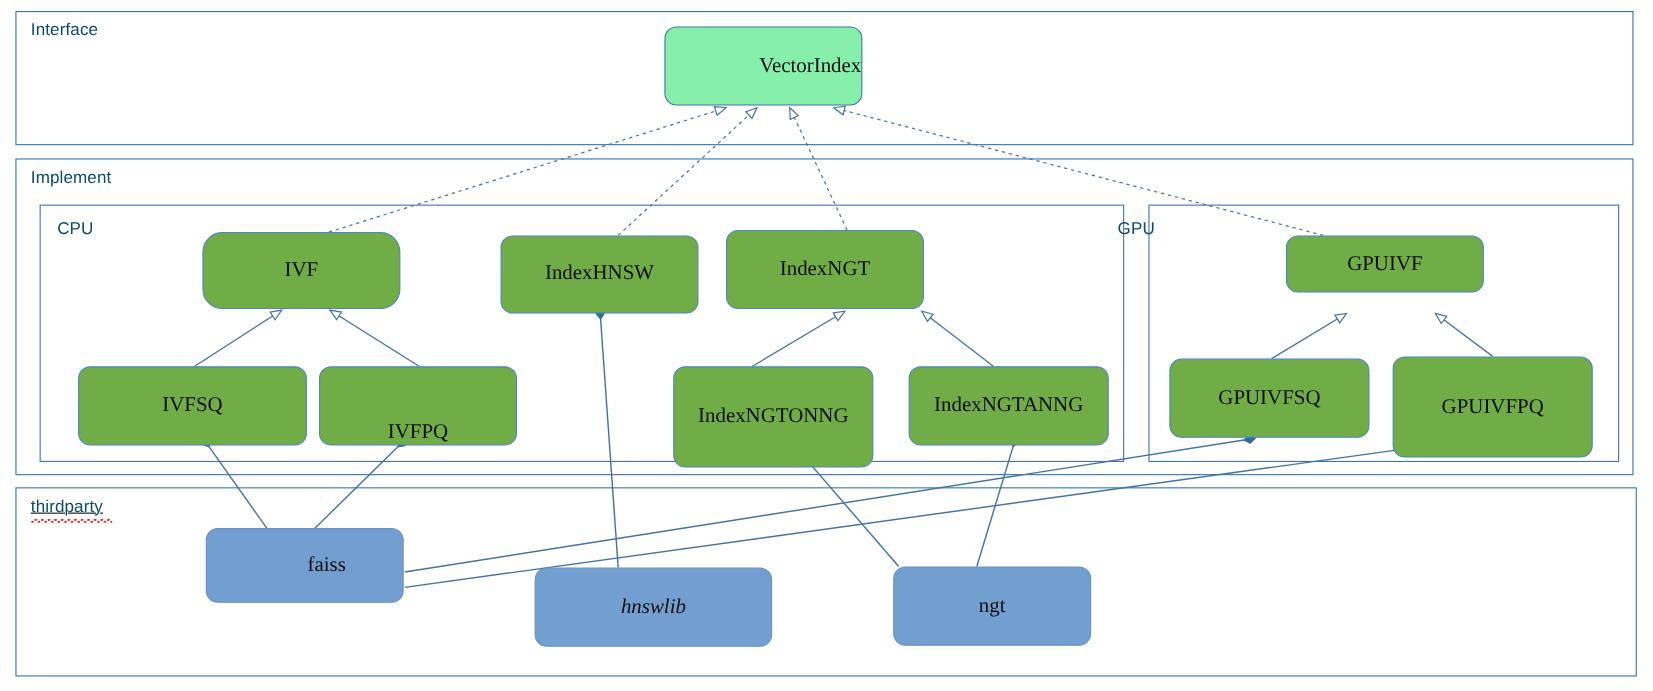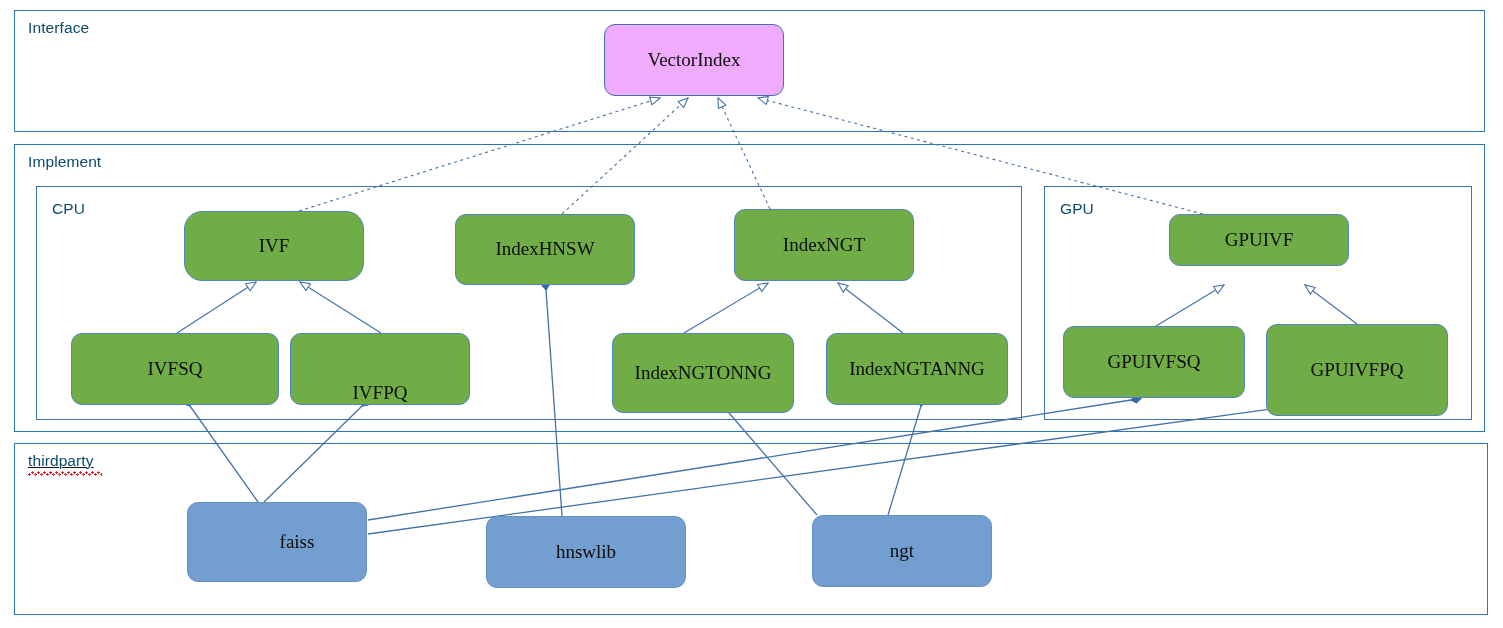--- a/index.html
+++ b/index.html
@@ -48,39 +48,39 @@
     box-sizing:border-box;
     border-radius:11px;
     display:flex;align-items:center;justify-content:center;
     font-family:"Liberation Serif", serif;
     font-size:19px;
     color:#0c0c0c;
     text-align:center;
     line-height:1.1;
     white-space:nowrap;
   }
-  .node.iface{ background:#f0abfc; border:1.3px solid #4472A8; }
+  .node.iface{ background:#86efac; border:1.3px solid #4472A8;justify-content:flex-end; }
   .node.impl { background:#70AD47; border:1.3px solid #4F86C0; }
   .node.third{ background:#729FCF; border:1.3px solid #6591C4; }
 
   svg.edges{position:absolute;left:0;top:0;width:1503px;height:628px;pointer-events:none;}
 </style>
 </head>
 <body>
 
 <div id="canvas">
   <div id="containers">
       <div class="container outer" style="left: 14px; top: 10px; width: 1471px; height: 122px;"></div>
       <div class="container-label" style="left: 28px; top: 19px;">Interface</div>
       <div class="container outer" style="left: 14px; top: 144px; width: 1471px; height: 288px;"></div>
       <div class="container-label" style="left: 28px; top: 153px;">Implement</div>
       <div class="container inner" style="left: 36px; top: 186px; width: 986px; height: 234px;"></div>
       <div class="container-label" style="left: 52px; top: 200px;">CPU</div>
       <div class="container inner" style="left: 1044px; top: 186px; width: 428px; height: 234px;"></div>
-      <div class="container-label" style="left: 1060px; top: 200px;">GPU</div>
+      <div class="container-label" style="left: 1016px; top: 200px;">GPU</div>
       <div class="container outer" style="left: 14px; top: 443px; width: 1474px; height: 172px;"></div>
       <div class="container-label spell" style="left: 28px; top: 452px;">thirdparty</div>
       <div class="squiggle" style="left: 28px; top: 471px; width: 74px;"></div>
     </div>
   <svg class="edges" id="edge-layer" viewBox="0 0 1503 628" xmlns="http://www.w3.org/2000/svg">
     <defs>
       <marker id="hollow-tri" markerWidth="13" markerHeight="13" refX="10.5" refY="5" orient="auto" markerUnits="userSpaceOnUse">
         <path d="M0.8,0.9 L10.6,5 L0.8,9.1 Z" fill="#ffffff" stroke="#4472A8" stroke-width="1.1"></path>
       </marker>
       <marker id="solid-diamond" markerWidth="16" markerHeight="10" refX="1" refY="5" orient="auto" markerUnits="userSpaceOnUse">
@@ -110,47 +110,47 @@
   <div id="nodes">
       <div class="node iface" style="left: 604px; top: 24px; width: 180px; height: 72px;">
         <span>VectorIndex</span>
       </div>
       <div class="node impl" style="left: 184px; top: 211px; width: 180px; height: 70px; border-radius: 18px;">
         <span>IVF</span>
       </div>
       <div class="node impl" style="left: 455px; top: 214px; width: 180px; height: 71px;">
         <span>IndexHNSW</span>
       </div>
-      <div class="node impl" style="left: 734px; top: 209px; width: 180px; height: 72px;">
+      <div class="node impl" style="left: 660px; top: 209px; width: 180px; height: 72px;">
         <span>IndexNGT</span>
       </div>
       <div class="node impl" style="left: 71px; top: 333px; width: 208px; height: 72px;">
         <span>IVFSQ</span>
       </div>
       <div class="node impl" style="left: 290px; top: 333px; width: 180px; height: 72px; align-items: flex-end;">
         <span>IVFPQ</span>
       </div>
-      <div class="node impl" style="left: 612px; top: 333px; width: 182px; height: 80px;">
+      <div class="node impl" style="left: 612px; top: 333px; width: 182px; height: 92px;">
         <span>IndexNGTONNG</span>
       </div>
       <div class="node impl" style="left: 826px; top: 333px; width: 182px; height: 72px;">
         <span>IndexNGTANNG</span>
       </div>
       <div class="node impl" style="left: 1169px; top: 214px; width: 180px; height: 52px;">
         <span>GPUIVF</span>
       </div>
       <div class="node impl" style="left: 1063px; top: 326px; width: 182px; height: 72px;">
         <span>GPUIVFSQ</span>
       </div>
       <div class="node impl" style="left: 1266px; top: 324px; width: 182px; height: 92px;">
         <span>GPUIVFPQ</span>
       </div>
-      <div class="node third" style="left: 187px; top: 502px; width: 180px; height: 80px; padding-left: 40px;">
+      <div class="node third" style="left: 187px; top: 480px; width: 180px; height: 68px; padding-left: 40px;">
         <span>faiss</span>
       </div>
-      <div class="node third" style="left: 486px; top: 516px; width: 200px; height: 72px;">
+      <div class="node third" style="left: 486px; top: 516px; width: 216px; height: 72px; font-style: italic;">
         <span>hnswlib</span>
       </div>
       <div class="node third" style="left: 772px; top: 515px; width: 180px; height: 72px; margin-left: 40px;">
         <span>ngt</span>
       </div>
     </div>
 </div>
 
 </body></html>

